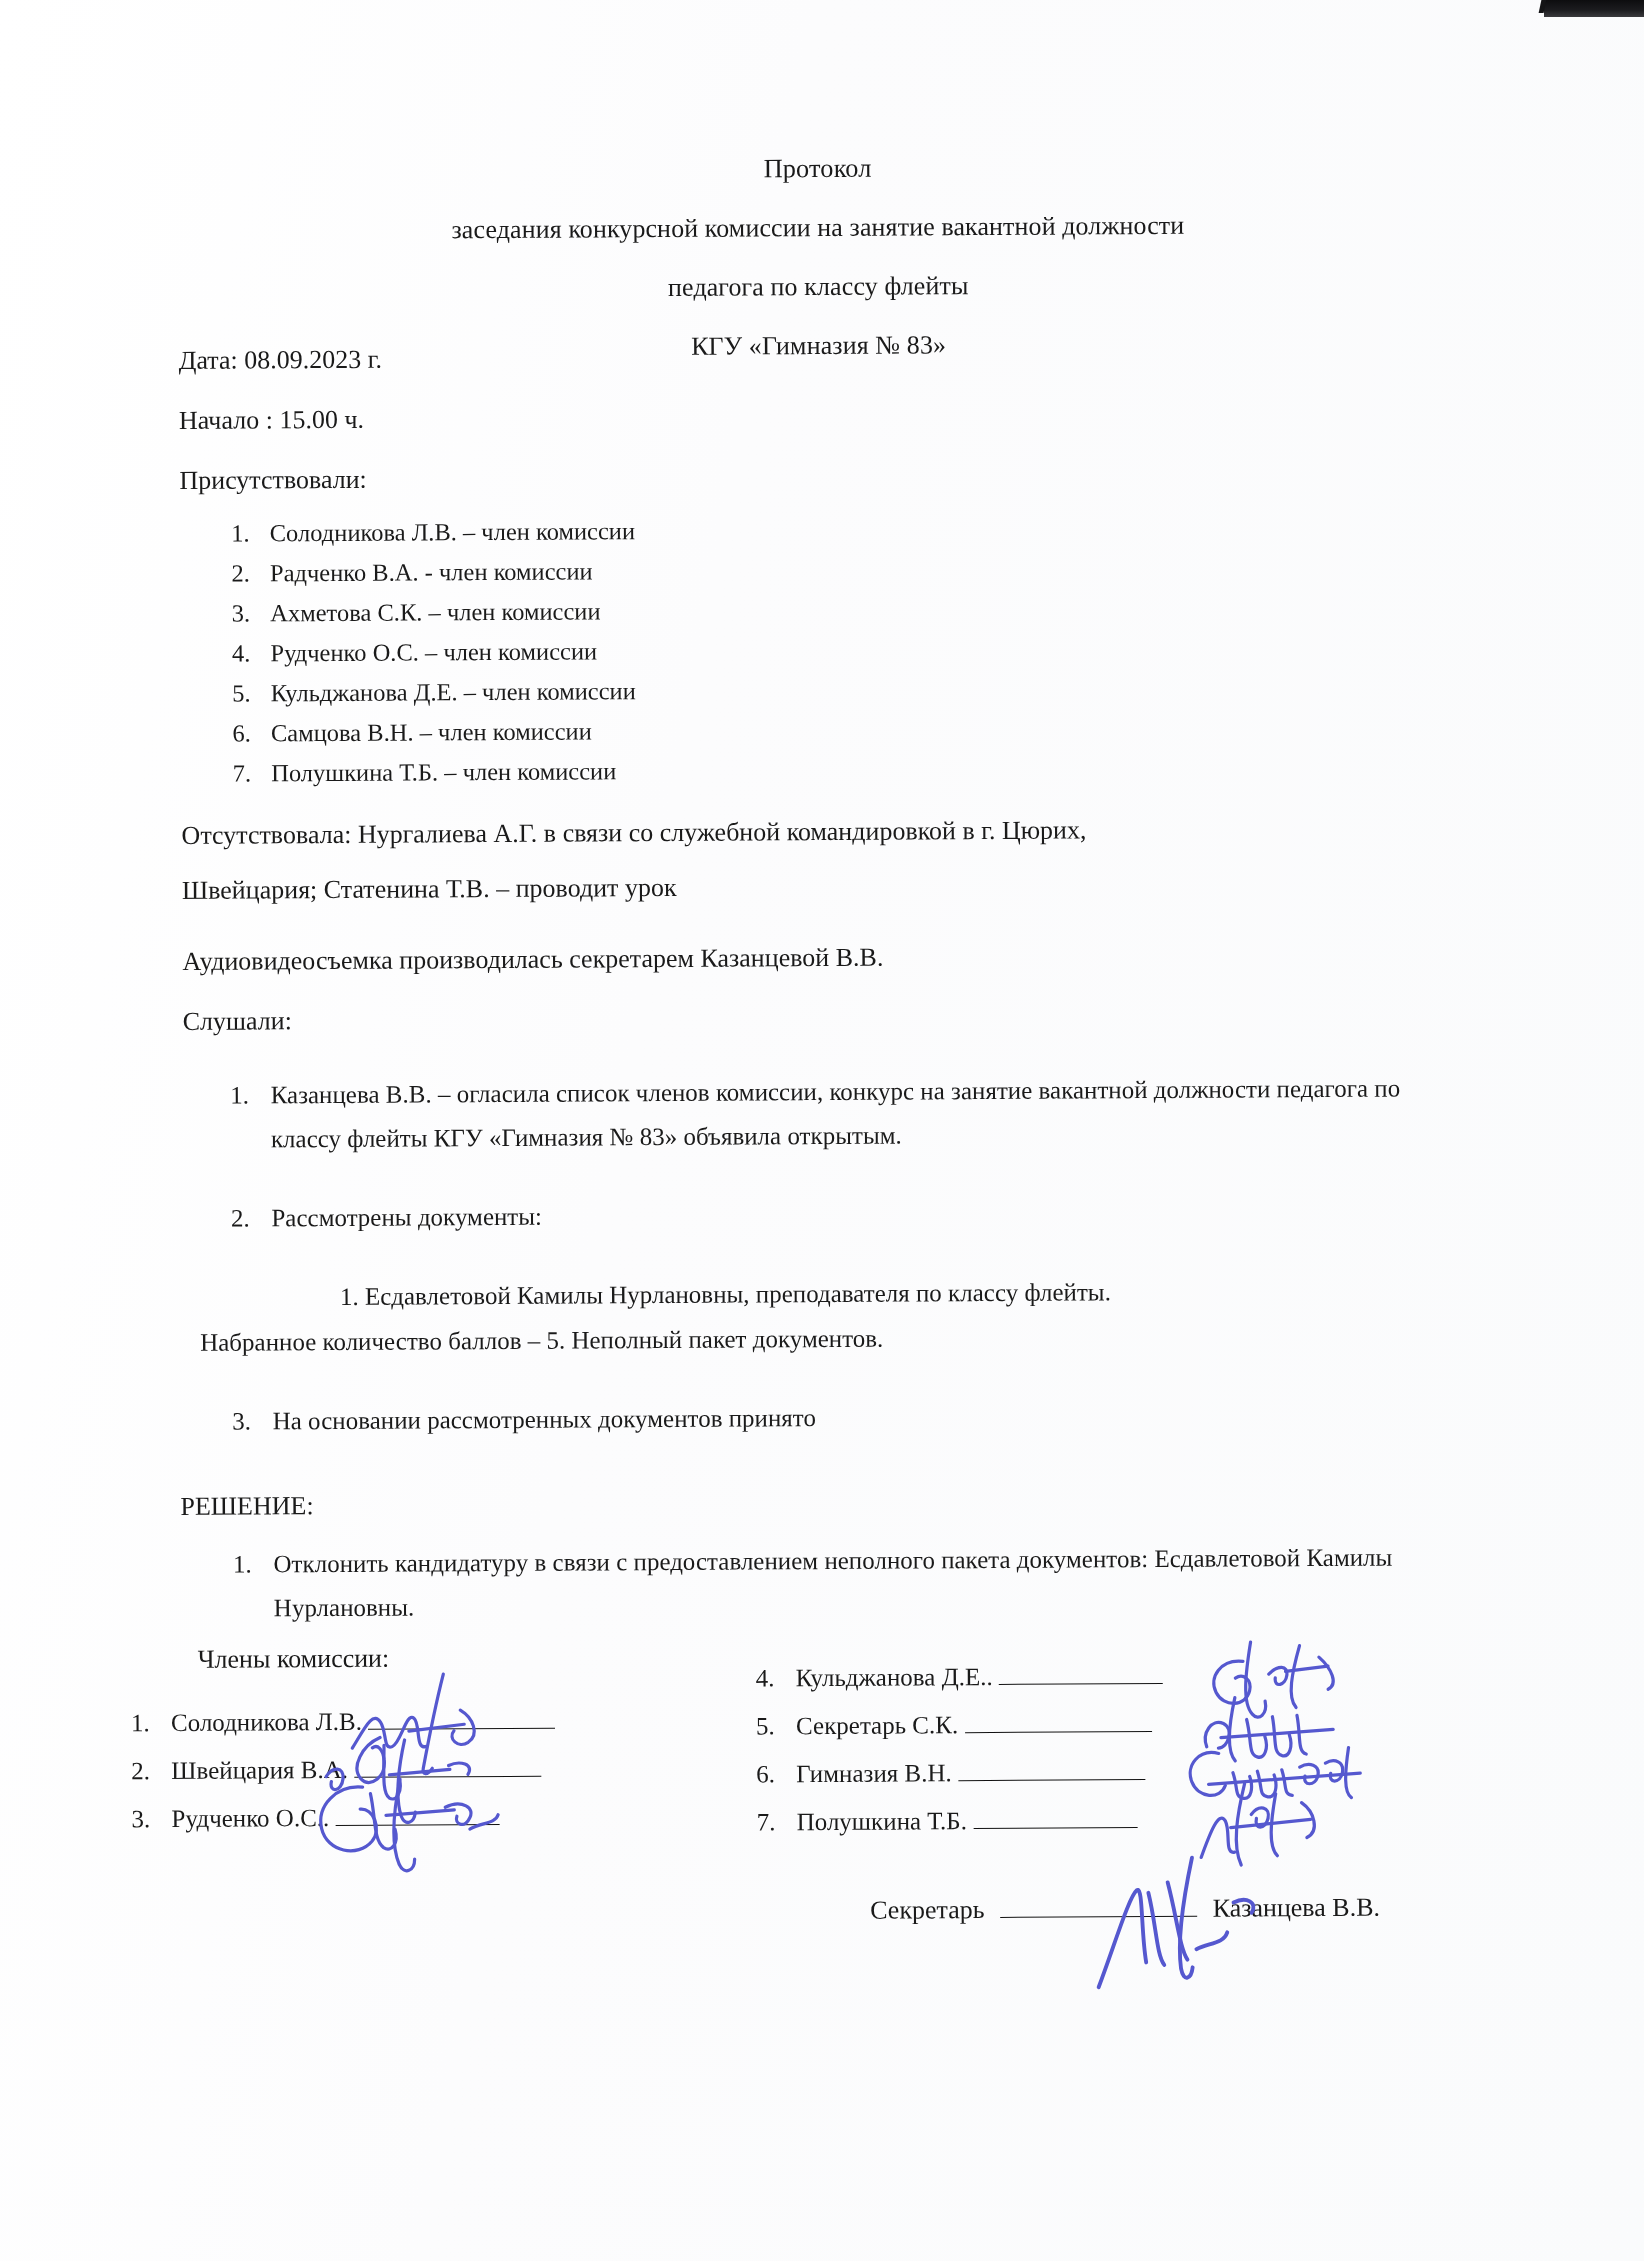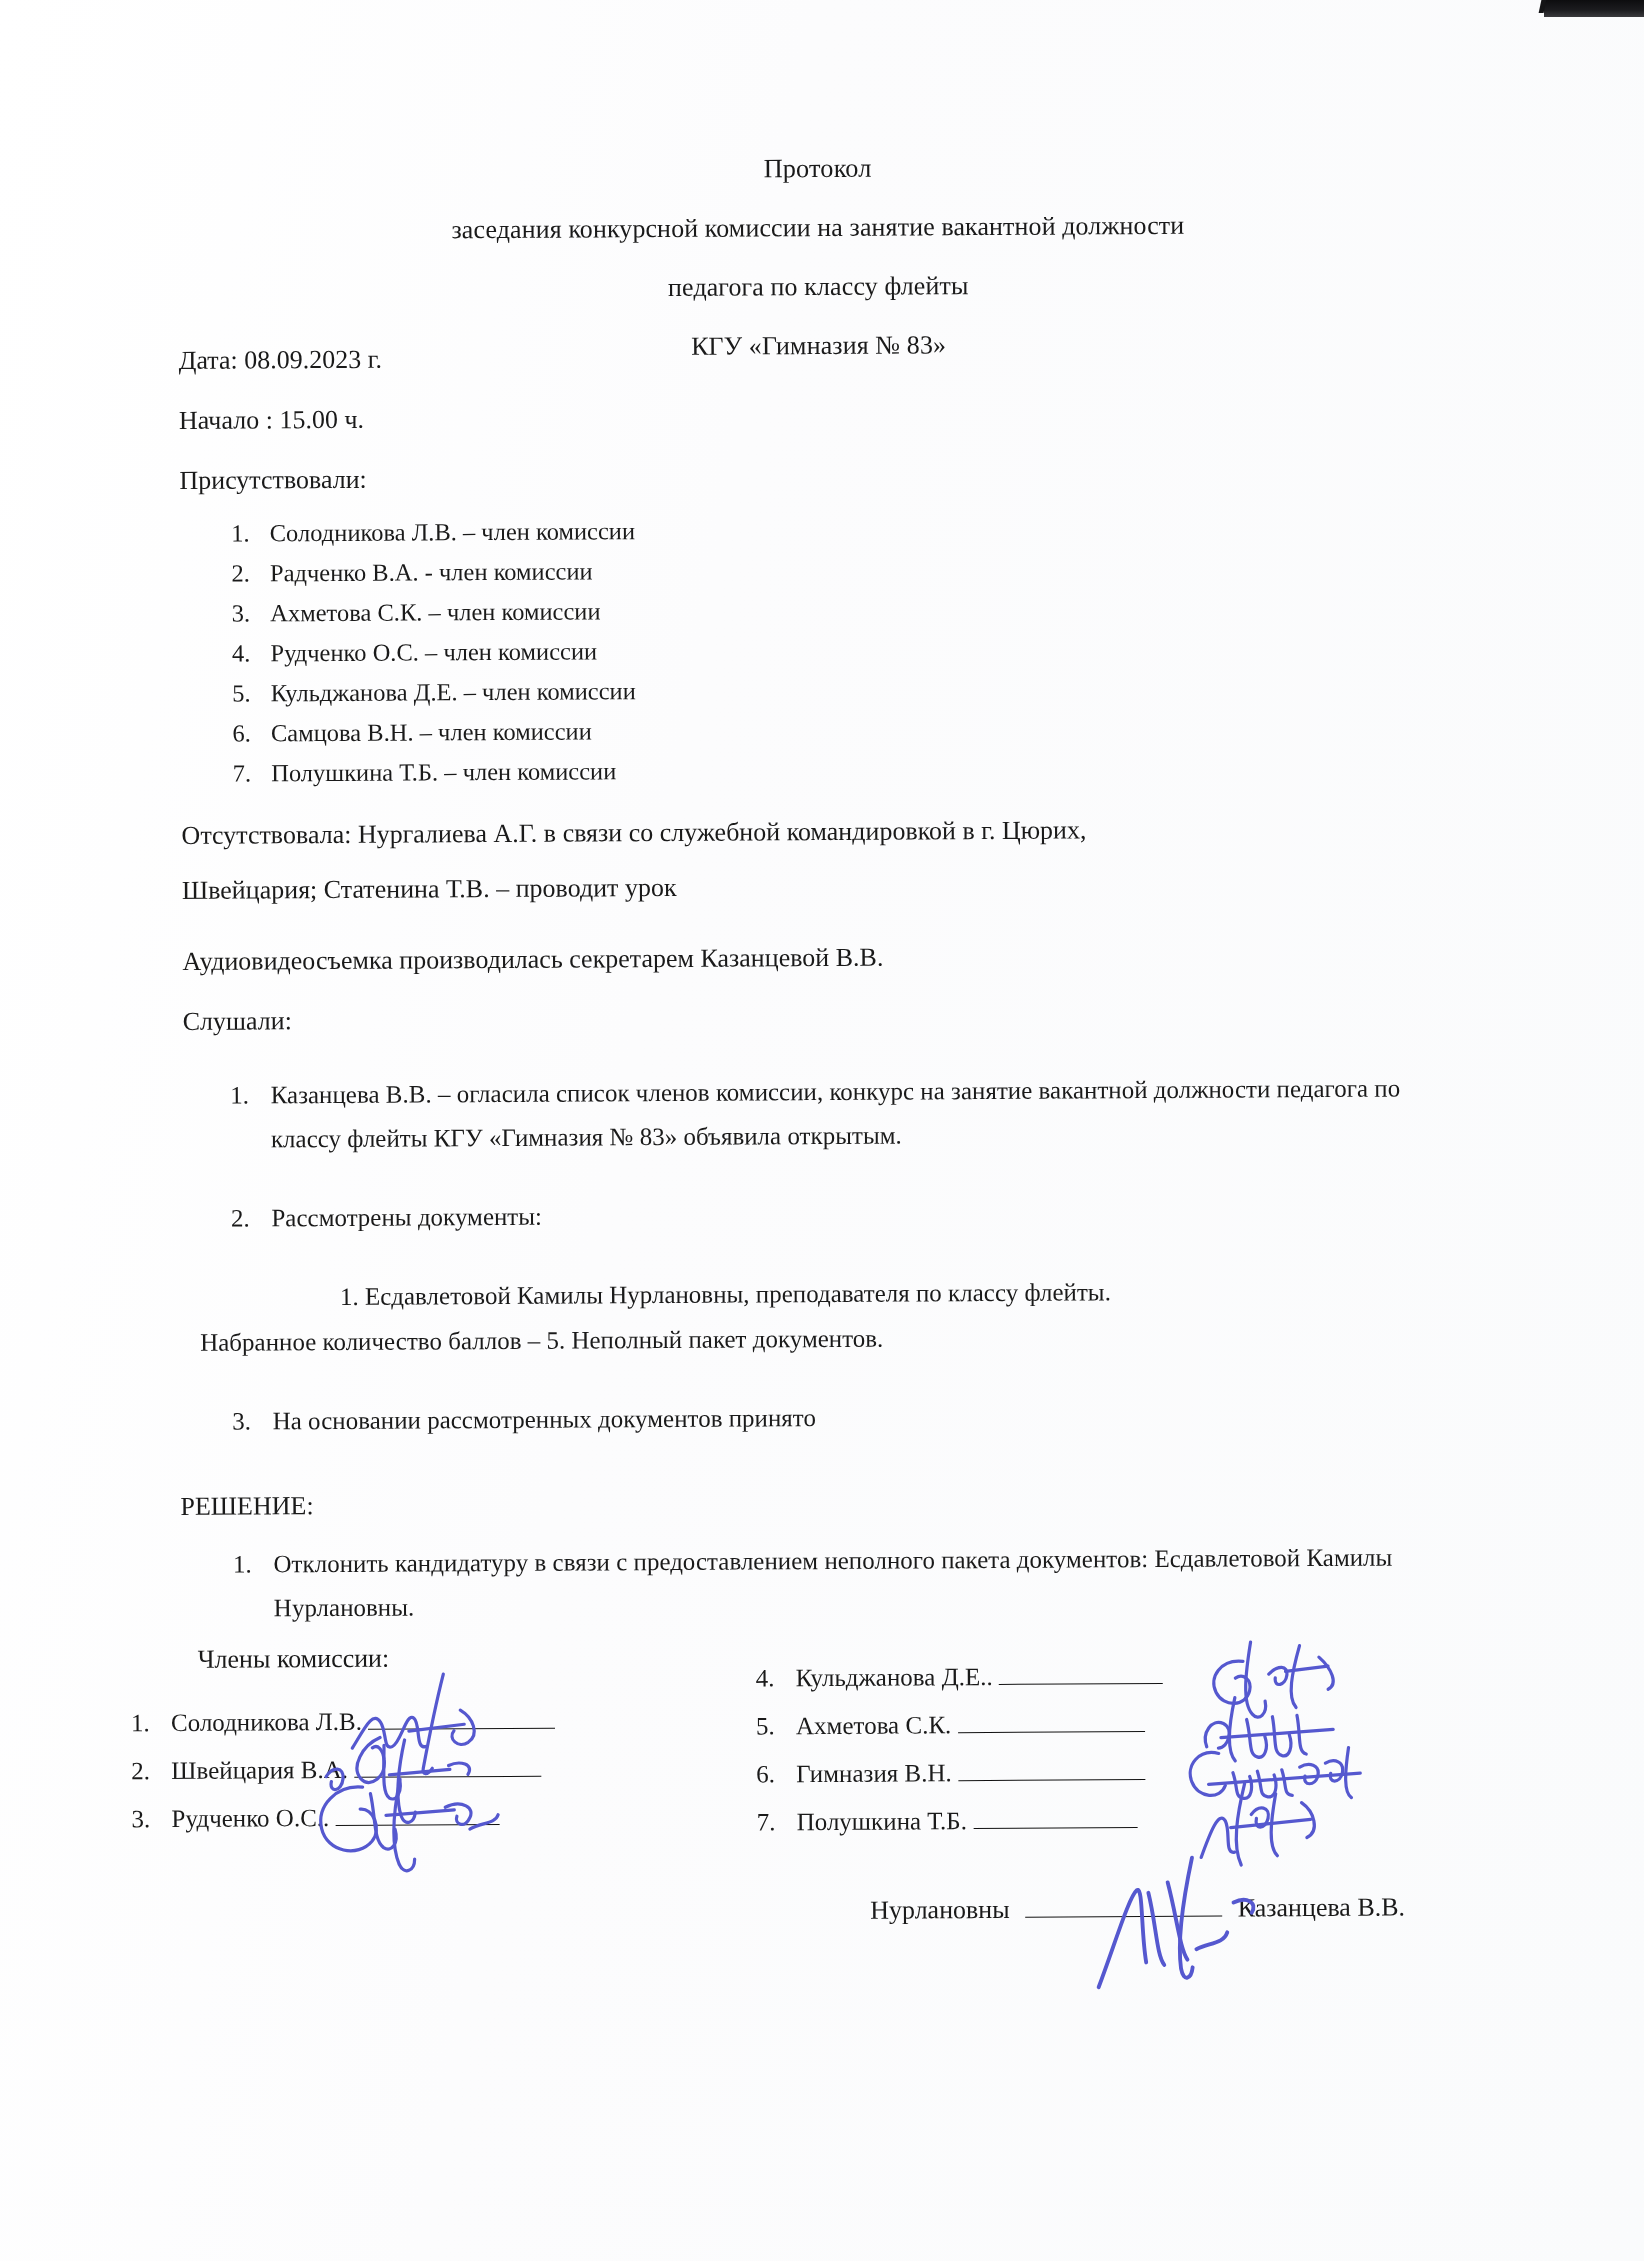--- a/index.html
+++ b/index.html
@@ -267,37 +267,37 @@
       </div>
 
       <div class="sig-col right">
         <div class="sig-row">
           <span class="sig-num">4.</span>
           <span class="sig-name">Кульджанова Д.Е..</span>
           <span class="sig-line short"></span>
         </div>
         <div class="sig-row">
           <span class="sig-num">5.</span>
-          <span class="sig-name">Ахметова С.К.</span>
+          <span class="sig-name">Секретарь С.К.</span>
           <span class="sig-line"></span>
         </div>
         <div class="sig-row">
           <span class="sig-num">6.</span>
           <span class="sig-name">Гимназия В.Н.</span>
           <span class="sig-line"></span>
         </div>
         <div class="sig-row">
           <span class="sig-num">7.</span>
           <span class="sig-name">Полушкина Т.Б.</span>
           <span class="sig-line short"></span>
         </div>
       </div>
 
       <div class="secretary-row">
-        <span>Нурлановны</span>
+        <span>Секретарь</span>
         <span class="sig-line"></span>
         <span>Казанцева В.В.</span>
       </div>
 
     </div>
 
     <div class="ink" style="left:342px; top:1669px;">
       <svg width="219" height="110" viewBox="0 0 340 170" fill="none" stroke="#5558cf" stroke-width="5" stroke-linecap="round" stroke-linejoin="round">
         <path d="M8 118 C28 86, 40 60, 52 78 C62 94, 56 122, 70 116 C84 110, 92 62, 104 72 C114 80, 106 122, 122 116"></path>
         <path d="M150 4 C138 50, 128 98, 118 150 C116 160, 124 162, 132 150"></path>

